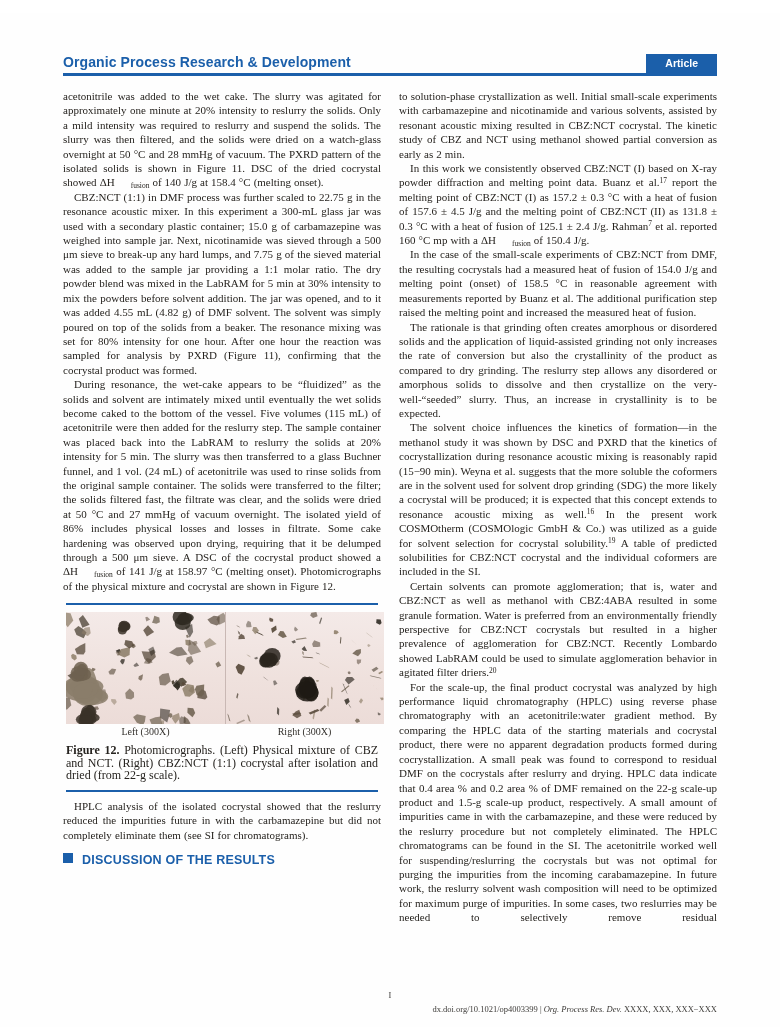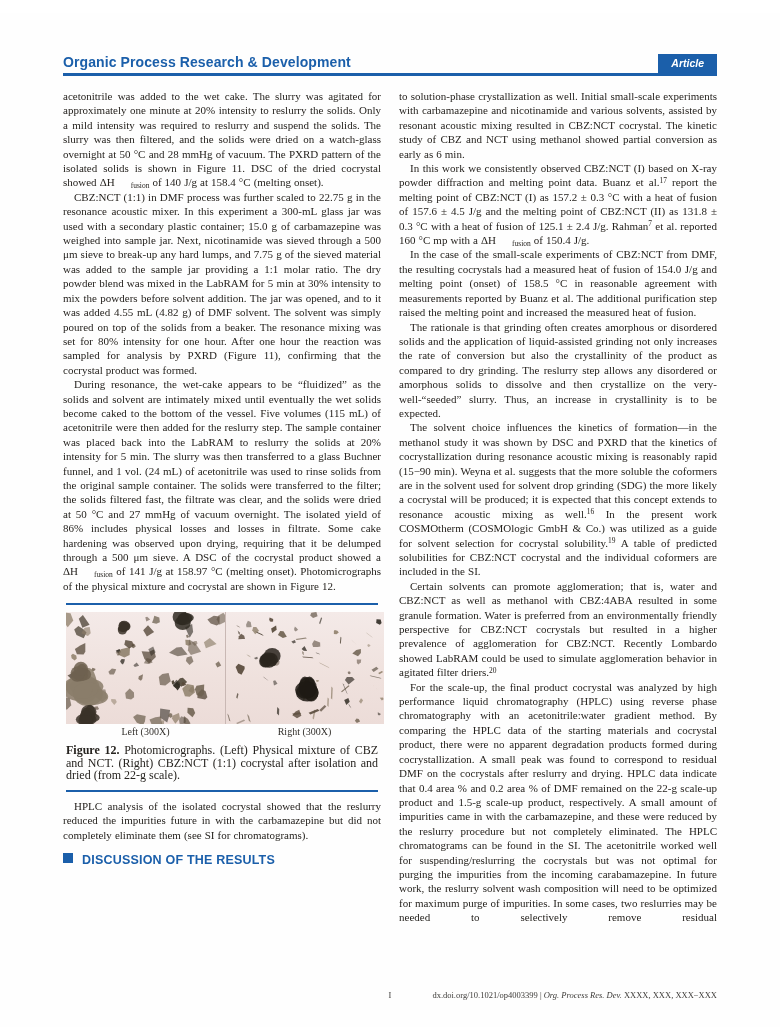--- a/index.html
+++ b/index.html
@@ -10,21 +10,21 @@
   
   .hdr{position:absolute;left:63px;top:40px;width:654px;height:22px;}
   .journal-title{
     font-family:"Liberation Sans",sans-serif;font-weight:bold;
     font-size:14px;color:#1b5faa;letter-spacing:0.1px;line-height:18px;
   }
   .header-rule{position:absolute;left:63px;top:60px;width:654px;height:3px;background:#1b5faa;}
   .badge{
     position:absolute;right:0;top:1px;background:#1b5faa;color:#ffffff;
     font-family:"Liberation Sans",sans-serif;font-weight:bold;font-size:10.5px;
-    padding:2px 13px 3px;line-height:14px;font-style:italic;
+    padding:2px 19px 3px;line-height:14px;
   }
   
   .columns{
     position:absolute;left:63px;top:76px;width:654px;height:908px;
     display:flex;gap:18px;overflow:hidden;
   }
   .col{width:318px;}
   p.para{
     margin:0;font-size:11px;line-height:14.4px;text-align:justify;
     word-spacing:0.3px;
@@ -47,21 +47,21 @@
   
   .section-heading{
     font-family:"Liberation Sans",sans-serif;font-weight:bold;color:#1b5faa;
     font-size:12.5px;margin:11px 0 6px;display:flex;align-items:flex-start;gap:9px;
     letter-spacing:0.2px;
   }
   .section-heading .square{width:10px;height:10px;background:#1b5faa;flex:0 0 auto;}
   
   .ftr{position:absolute;left:63px;bottom:38px;width:654px;height:12px;font-size:8.5px;color:#3c3a37;}
   .page-num{position:absolute;left:50%;transform:translateX(-50%);top:0;}
-  .doi{position:absolute;right:0;top:0;white-space:nowrap;}
+  .doi{position:absolute;right:0;top:14px;white-space:nowrap;}
 </style>
 </head>
 <body>
 
 <div class="page">
 
   <div class="hdr">
     <div class="journal-title">Organic Process Research &amp; Development</div>
     <div class="badge">Article</div>
   </div>
@@ -269,21 +269,21 @@
 
       <h2 class="section-heading">
         <span class="square"></span>
         <span>DISCUSSION OF THE RESULTS</span>
       </h2>
 
     </section>
 
     <section class="col">
       <div>
-          <p class="para">to solution-phase crystallization as well. Initial small-scale experiments with carbamazepine and nicotinamide and various solvents, assisted by resonant acoustic mixing resulted in CBZ:NCT cocrystal. The kinetic study of CBZ and NCT using methanol showed partial conversion as early as 6 min.</p>
+          <p class="para">to solution-phase crystallization as well. Initial small-scale experiments with carbamazepine and nicotinamide and various solvents, assisted by resonant acoustic mixing resulted in CBZ:NCT cocrystal. The kinetic study of CBZ and NCT using methanol showed partial conversion as early as 2 min.</p>
           <p class="para indent">In this work we consistently observed CBZ:NCT (I) based on X-ray powder diffraction and melting point data. Buanz et al.<sup>17</sup> report the melting point of CBZ:NCT (I) as 157.2 ± 0.3 °C with a heat of fusion of 157.6 ± 4.5 J/g and the melting point of CBZ:NCT (II) as 131.8 ± 0.3 °C with a heat of fusion of 125.1 ± 2.4 J/g. Rahman<sup>7</sup> et al. reported 160 °C mp with a ΔH<sub>fusion</sub> of 150.4 J/g.</p>
           <p class="para indent">In the case of the small-scale experiments of CBZ:NCT from DMF, the resulting cocrystals had a measured heat of fusion of 154.0 J/g and melting point (onset) of 158.5 °C in reasonable agreement with measurements reported by Buanz et al. The additional purification step raised the melting point and increased the measured heat of fusion.</p>
           <p class="para indent">The rationale is that grinding often creates amorphous or disordered solids and the application of liquid-assisted grinding not only increases the rate of conversion but also the crystallinity of the product as compared to dry grinding. The reslurry step allows any disordered or amorphous solids to dissolve and then crystallize on the very-well-“seeded” slurry. Thus, an increase in crystallinity is to be expected.</p>
           <p class="para indent">The solvent choice influences the kinetics of formation—in the methanol study it was shown by DSC and PXRD that the kinetics of cocrystallization during resonance acoustic mixing is reasonably rapid (15−90 min). Weyna et al. suggests that the more soluble the coformers are in the solvent used for solvent drop grinding (SDG) the more likely a cocrystal will be produced; it is expected that this concept extends to resonance acoustic mixing as well.<sup>16</sup> In the present work COSMOtherm (COSMOlogic GmbH &amp; Co.) was utilized as a guide for solvent selection for cocrystal solubility.<sup>19</sup> A table of predicted solubilities for CBZ:NCT cocrystal and the individual coformers are included in the SI.</p>
           <p class="para indent">Certain solvents can promote agglomeration; that is, water and CBZ:NCT as well as methanol with CBZ:4ABA resulted in some granule formation. Water is preferred from an environmentally friendly perspective for CBZ:NCT cocrystals but resulted in a higher prevalence of agglomeration for CBZ:NCT. Recently Lombardo showed LabRAM could be used to simulate agglomeration behavior in agitated filter driers.<sup>20</sup></p>
           <p class="para indent cont">For the scale-up, the final product cocrystal was analyzed by high performance liquid chromatography (HPLC) using reverse phase chromatography with an acetonitrile:water gradient method. By comparing the HPLC data of the starting materials and cocrystal product, there were no apparent degradation products formed during cocrystallization. A small peak was found to correspond to residual DMF on the cocrystals after reslurry and drying. HPLC data indicate that 0.4 area % and 0.2 area % of DMF remained on the 22-g scale-up product and 1.5-g scale-up product, respectively. A small amount of impurities came in with the carbamazepine, and these were reduced by the reslurry procedure but not completely eliminated. The HPLC chromatograms can be found in the SI. The acetonitrile worked well for suspending/reslurring the cocrystals but was not optimal for purging the impurities from the incoming carabamazepine. In future work, the reslurry solvent wash composition will need to be optimized for maximum purge of impurities. In some cases, two reslurries may be needed to selectively remove residual</p>
         </div>
     </section>
 
   </div>

